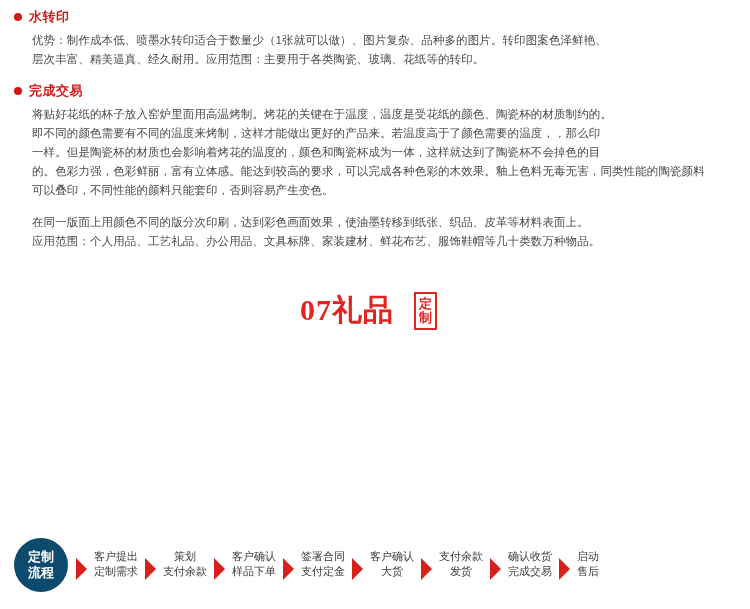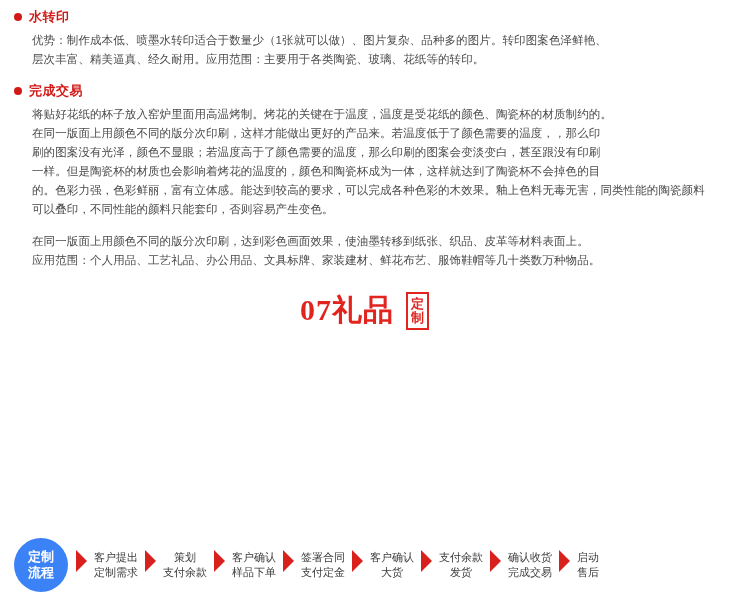--- a/index.html
+++ b/index.html
@@ -56,21 +56,21 @@
   }
 
   
   .watermark {
     position: absolute;
     left: 300px;
     top: 290px;
     pointer-events: none;
     display: flex;
     align-items: center;
-    gap: 8px;
+    gap: 16px;
     z-index: 5;
   }
   .wm-text {
     color: #e2241f;
     font-size: 30px;
     font-weight: bold;
     letter-spacing: 1px;
     font-family: "Liberation Serif", serif;
   }
   .wm-box {
@@ -91,36 +91,37 @@
     left: 14px;
     bottom: 14px;
     width: 722px;
     height: 60px;
     display: flex;
     align-items: center;
   }
   .flow-badge {
     width: 54px; height: 54px;
     border-radius: 50%;
-    background: #3b82f6;
+    background: #0c4a6e;
     color: #fff;
     font-size: 13px;
     font-weight: bold;
     line-height: 16px;
     display: flex;
     flex-direction: column;
     align-items: center;
     justify-content: center;
     flex: 0 0 auto;
     margin-right: 5px;
   }
   .flow-steps {
     display: flex;
-    align-items: flex-start;
+    align-items: flex-end;
     flex: 1 1 auto;
+    font-family: Liberation Mono, monospace;
   }
   .step {
     display: flex;
     align-items: center;
   }
   .step-label {
     font-size: 11px;
     line-height: 15px;
     color: #3a3a3a;
     text-align: center;
@@ -153,22 +154,21 @@
   </div>
 
 
   <div class="section">
     <div class="sec-head">
       <span class="bullet"></span>
       <span class="sec-title">完成交易</span>
     </div>
     <div class="sec-body">
       <div class="line">将贴好花纸的杯子放入窑炉里面用高温烤制。烤花的关键在于温度，温度是受花纸的颜色、陶瓷杯的材质制约的。</div>
-      <div class="line">在同一版面上用颜色不同的版分次印刷，这样才能做出更好的产品来。若温度低于了颜色需要的温度，，那么印</div>
-      <div class="line">刷的图案没有光泽，颜色不显眼；若温度高于了颜色需要的温度，那么印刷的图案会变淡变白，甚至跟没有印刷</div>
+      <div class="line">即不同的颜色需要有不同的温度来烤制，这样才能做出更好的产品来。若温度高于了颜色需要的温度，，那么印</div>
       <div class="line">一样。但是陶瓷杯的材质也会影响着烤花的温度的，颜色和陶瓷杯成为一体，这样就达到了陶瓷杯不会掉色的目</div>
       <div class="line">的。色彩力强，色彩鲜丽，富有立体感。能达到较高的要求，可以完成各种色彩的木效果。釉上色料无毒无害，同类性能的陶瓷颜料</div>
       <div class="line">可以叠印，不同性能的颜料只能套印，否则容易产生变色。</div>
     </div>
   </div>
 
 
   <div class="section">
     <div class="sec-body">
       <div class="line">在同一版面上用颜色不同的版分次印刷，达到彩色画面效果，使油墨转移到纸张、织品、皮革等材料表面上。</div>

